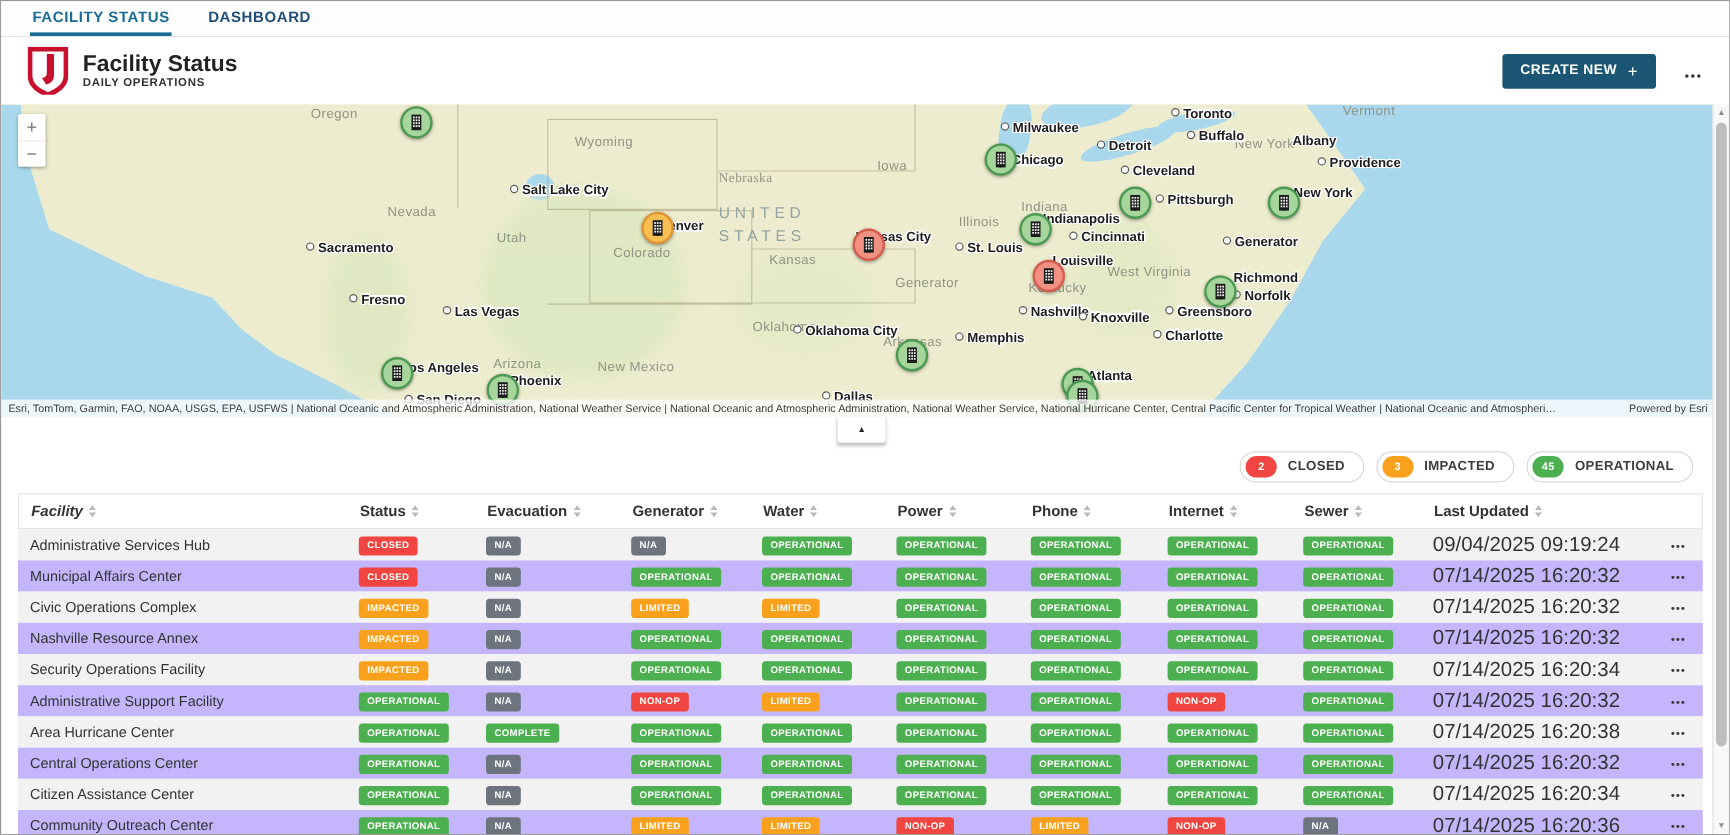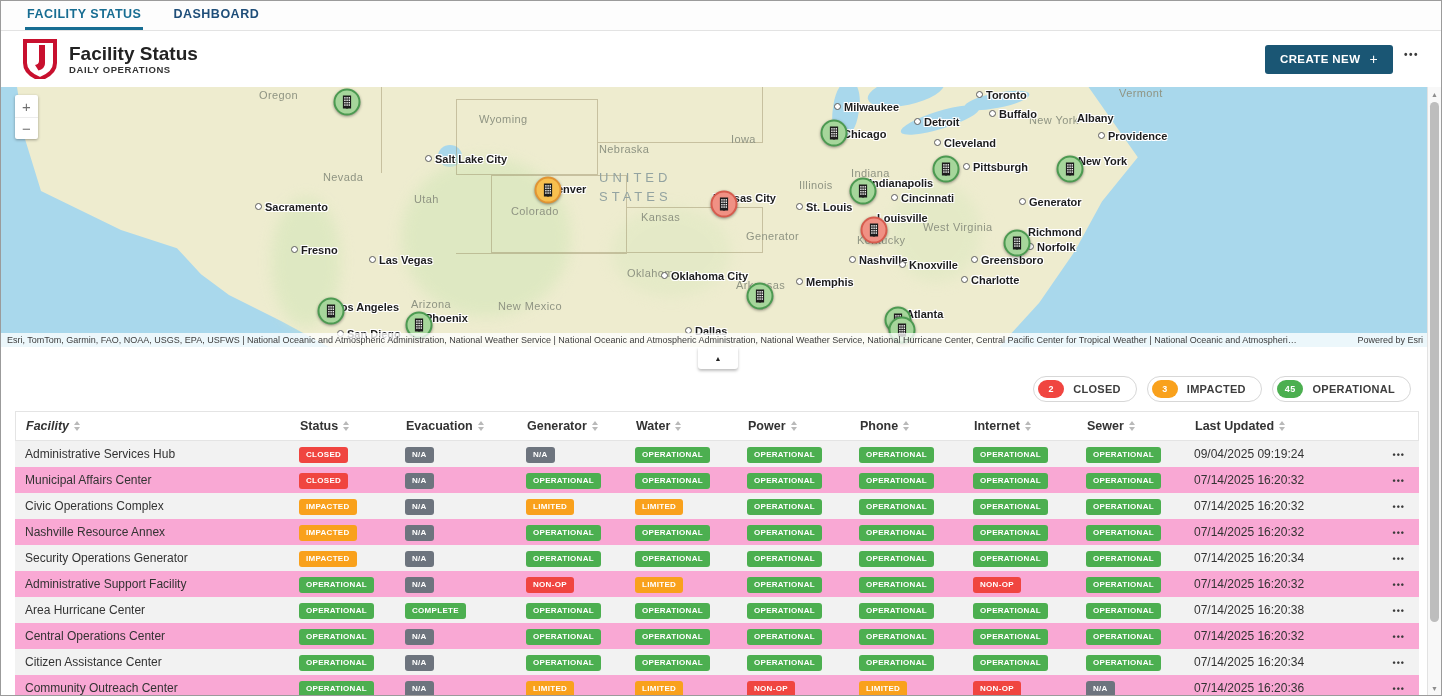--- a/index.html
+++ b/index.html
@@ -10,21 +10,21 @@
   
   .tab-bar { display:flex; gap:28px; height:30px; padding-left:24px; background:#fdfdfd; border-bottom:1px solid #e3e3e3; }
   .tab { display:flex; align-items:center; font-size:12.5px; font-weight:bold; letter-spacing:.5px; color:#1f4e79; border-bottom:3px solid transparent; padding:0 2px; cursor:pointer; }
   .tab.active { color:#176d92; border-bottom-color:#176d92; }
 
   
   .header { display:flex; align-items:center; height:56px; padding:0 20px 0 22px; background:#fff; }
   .title-block { margin-left:12px; }
   .page-title { font-size:19px; font-weight:bold; color:#222; line-height:1.15; }
   .page-subtitle { font-size:9.5px; font-weight:bold; color:#333; letter-spacing:.6px; }
-  .header-actions { margin-left:auto; display:flex; align-items:flex-start; gap:9px; }
+  .header-actions { margin-left:auto; display:flex; align-items:flex-end; gap:22px; }
   .btn-primary { display:flex; align-items:center; gap:9px; background:#1a5674; color:#fff; border:none; border-radius:3px; height:29px; padding:0 15px; font-size:11.5px; font-weight:bold; letter-spacing:.4px; cursor:pointer; font-family:inherit; }
   .btn-primary .plus { font-size:14px; font-weight:normal; }
   .btn-outline { display:flex; align-items:center; gap:10px; background:#fff; color:#1a5674; border:1px solid #8aa8ba; border-radius:3px; height:29px; padding:0 13px; font-size:11.5px; font-weight:bold; letter-spacing:.4px; cursor:pointer; font-family:inherit; }
   .more-dots { font-size:10px; letter-spacing:1.5px; color:#3a3a3a; font-weight:bold; padding:4px 2px; cursor:pointer; }
 
   
   .map { position:absolute; top:86px; left:0; width:1428px; height:260px; background:#eeeccf; overflow:hidden; cursor:grab; }
   .water { position:absolute; background:#a9d8ec; }
   .terrain { position:absolute; background:#dce8c0; border-radius:50%; filter:blur(7px); opacity:.85; }
   .stateline { position:absolute; border:1px solid rgba(150,140,100,.45); }
@@ -51,25 +51,25 @@
 
   
   .table { position:absolute; top:410px; left:14px; width:1404px; --cols:284px 106px 121px 109px 112px 112px 114px 113px 108px 158px 1fr; }
   .thead { display:grid; grid-template-columns:var(--cols); align-items:center; height:30px; background:#fff; border:1px solid #e4e4e4; font-size:12.5px; font-weight:bold; color:#333; }
   .th { display:flex; align-items:center; cursor:pointer; }
   .th:first-child { padding-left:10px;font-style:italic; }
   .sort-icon { display:inline-flex; flex-direction:column; margin-left:5px; }
   .sort-icon i { width:0; height:0; border-left:3.5px solid transparent; border-right:3.5px solid transparent; }
   .sort-icon i.up { border-bottom:4px solid #b9b9b9; margin-bottom:2px; }
   .sort-icon i.dn { border-top:4px solid #b9b9b9; }
-  .trow { display:grid; grid-template-columns:var(--cols); align-items:center; height:26px; font-size:12px; color:#333; background:#f9a8d4; }
+  .trow { display:grid; grid-template-columns:var(--cols); align-items:center; height:26px; font-size:12px; color:#333; background:#c4b5fd; }
   .trow:nth-child(odd) { background:#f2f2f2; }
   .cell-fac { padding-left:10px; overflow:hidden; text-overflow:ellipsis; white-space:nowrap; }
   .badge { display:inline-block; color:#fff; font-size:8px; font-weight:bold; letter-spacing:.3px; padding:4px 7px; border-radius:3px; line-height:1; }
-  .cell-updated { font-size:12px; }
+  .cell-updated { font-size:17px; }
   .cell-actions { text-align:right; padding-right:14px; }
   .row-dots { font-size:9px; letter-spacing:1px; color:#3a3a3a; font-weight:bold; cursor:pointer; }
 
   
   .scrollbar { position:absolute; top:86px; right:0; bottom:0; width:14px; background:#f8f8f8; border-left:1px solid #e2e2e2; }
   .scroll-arrow { position:absolute; left:0; width:13px; height:14px; display:flex; align-items:center; justify-content:center; font-size:7px; color:#8d8d8d; cursor:pointer; }
   .scroll-arrow.up { top:0; }
   .scroll-arrow.down { bottom:0; }
   .scroll-thumb { position:absolute; left:2px; top:15px; width:9px; height:520px; background:#bdbdbd; border-radius:5px; cursor:pointer; }
 </style>
@@ -119,21 +119,21 @@
     <div class="stateline" style="left:455px;top:12px;width:142px;height:76px;"></div>
     <div class="stateline" style="left:490px;top:88px;width:136px;height:78px;"></div>
     <div class="stateline" style="left:597px;top:-10px;width:165px;height:66px;border-left:none;"></div>
     <div class="stateline" style="left:626px;top:120px;width:136px;height:46px;border-left:none;"></div>
     <div class="stateline" style="left:380px;top:-10px;width:1px;height:96px;border-width:0 0 0 1px;"></div>
     <div class="stateline" style="left:455px;top:166px;width:171px;height:1px;border-width:1px 0 0 0;"></div>
 
     <div id="map-labels">
         <span class="map-label state" style="left: 258px; top: 2px;">Oregon</span>
         <span class="map-label state" style="left: 478px; top: 26px;">Wyoming</span>
-        <span class="map-label state" style="left: 598px; top: 56px;">Nebraska</span>
+        <span class="map-label state" style="left: 598px; top: 56px; font-family: Liberation Serif, serif;">Nebraska</span>
         <span class="map-label country" style="left: 598px; top: 82px;">UNITED
 STATES</span>
         <span class="map-label state" style="left: 322px; top: 84px; text-align: center;">Nevada</span>
         <span class="map-label state" style="left: 413px; top: 106px;">Utah</span>
         <span class="map-label state" style="left: 510px; top: 118px;">Colorado</span>
         <span class="map-label state" style="left: 640px; top: 124px;">Kansas</span>
         <span class="map-label state" style="left: 730px; top: 46px;">Iowa</span>
         <span class="map-label state" style="left: 798px; top: 92px;">Illinois</span>
         <span class="map-label state" style="left: 850px; top: 80px;">Indiana</span>
         <span class="map-label state" style="left: 745px; top: 143px;">Generator</span>
@@ -611,21 +611,21 @@
           <div><span class="badge" style="background: rgb(76, 175, 80);">OPERATIONAL</span></div>
           <div><span class="badge" style="background: rgb(76, 175, 80);">OPERATIONAL</span></div>
           <div><span class="badge" style="background: rgb(76, 175, 80);">OPERATIONAL</span></div>
           <div><span class="badge" style="background: rgb(76, 175, 80);">OPERATIONAL</span></div>
           <div><span class="badge" style="background: rgb(76, 175, 80);">OPERATIONAL</span></div>
           <div><span class="badge" style="background: rgb(76, 175, 80);">OPERATIONAL</span></div>
           <div class="cell-updated">07/14/2025 16:20:32</div>
           <div class="cell-actions"><span class="row-dots">•••</span></div>
         </div>
         <div class="trow">
-          <div class="cell-fac">Security Operations Generator</div>
+          <div class="cell-fac">Security Operations Facility</div>
           <div><span class="badge" style="background: rgb(249, 161, 28);">IMPACTED</span></div>
           <div><span class="badge" style="background: rgb(109, 116, 126);">N/A</span></div>
           <div><span class="badge" style="background: rgb(76, 175, 80);">OPERATIONAL</span></div>
           <div><span class="badge" style="background: rgb(76, 175, 80);">OPERATIONAL</span></div>
           <div><span class="badge" style="background: rgb(76, 175, 80);">OPERATIONAL</span></div>
           <div><span class="badge" style="background: rgb(76, 175, 80);">OPERATIONAL</span></div>
           <div><span class="badge" style="background: rgb(76, 175, 80);">OPERATIONAL</span></div>
           <div><span class="badge" style="background: rgb(76, 175, 80);">OPERATIONAL</span></div>
           <div class="cell-updated">07/14/2025 16:20:34</div>
           <div class="cell-actions"><span class="row-dots">•••</span></div>

